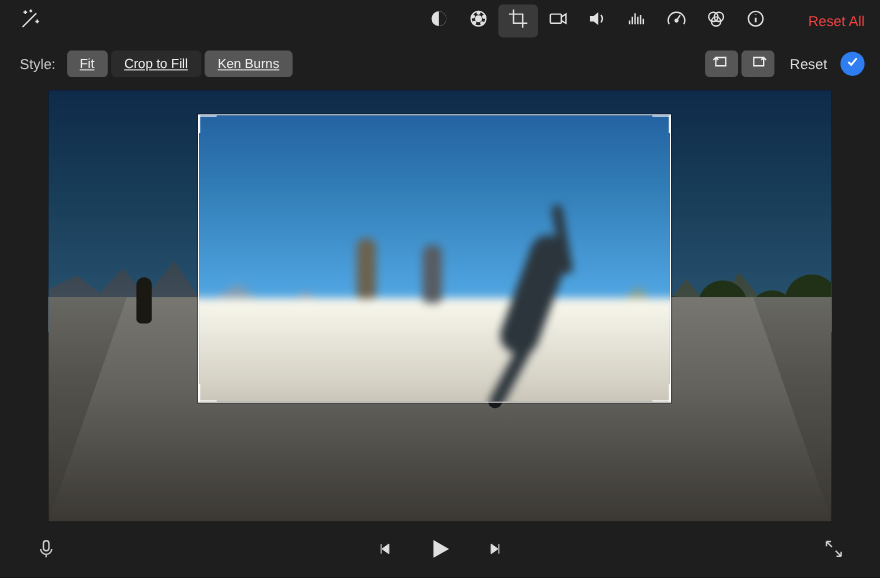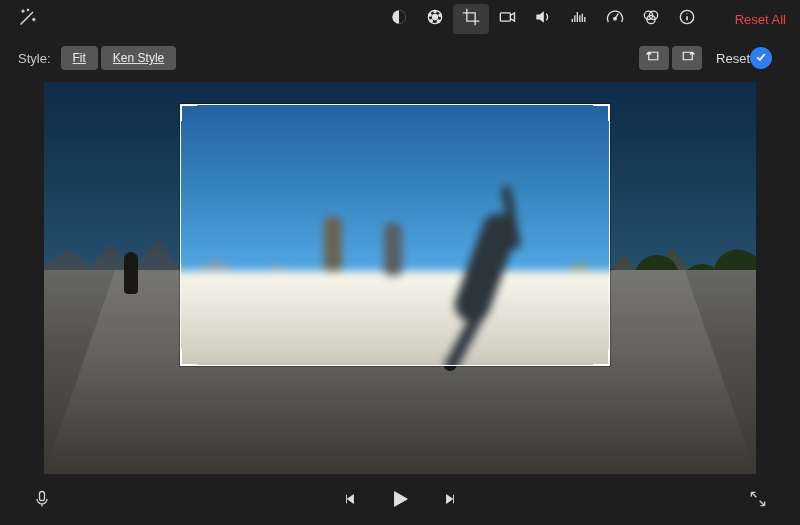--- a/index.html
+++ b/index.html
@@ -26,21 +26,21 @@
   .reset-all {
     margin-left: 30px;
     font-size: 13px; color: #ef4444; cursor: pointer;
   }
 
   
   .second-bar {
     height: 40px;
     display: flex;
     align-items: center;
-    padding: 0 28px 0 18px;
+    padding: 0 14px 0 18px;
   }
   .style-label { font-size: 13px; color: #c8c8c8; margin-right: 10px; }
   .segmented {
     display: flex; gap: 3px; text-decoration: underline;
   }
   .segmented .seg {
     padding: 5px 12px;
     background: #565656;
     color: #eee;
     font-size: 12px;
@@ -49,21 +49,21 @@
     white-space: nowrap;
   }
   .segmented .seg.active { background: #2b2b2b; }
   .second-bar .spacer { flex: 1; }
   .rotate-group { display: flex; gap: 3px; margin-right: 14px; }
   .rotate-btn {
     width: 30px; height: 24px; background: #565656; border-radius: 4px;
     display: flex; align-items: center; justify-content: center; cursor: pointer;
   }
   .rotate-btn svg { width: 18px; height: 14px; fill: #eee; }
-  .reset-text { font-size: 13px; color: #ddd; cursor: pointer; }
+  .reset-text { font-size: 13px; color: #ddd; margin-right: 12px; cursor: pointer; }
   .apply-btn {
     width: 22px; height: 22px; border-radius: 11px; background: #2f7ef1;
     display: flex; align-items: center; justify-content: center; cursor: pointer;
   }
   .apply-btn svg { width: 12px; height: 12px; stroke: #fff; fill: none; stroke-width: 2.2; }
 
   
   .preview-wrap {
     position: relative;
     margin: 4px 44px 0 44px;
@@ -255,21 +255,22 @@
       </span>
     </div>
   </div>
   <div class="reset-all">Reset All</div>
 </div>
 
 <div class="second-bar">
   <span class="style-label">Style:</span>
   <div class="segmented">
     <div class="seg">Fit</div>
-    <div class="seg">Ken Style</div>
+    <div class="seg active">Crop to Fill</div>
+    <div class="seg">Ken Burns</div>
   </div>
   <div class="spacer"></div>
   <div class="rotate-group">
     <div class="rotate-btn" title="Rotate counter-clockwise">
       <span>
         <svg viewBox="0 0 24 16">
             <path d="M5 3 h12 v10 h-12 z M5 3 l-3 3 M5 3 l3 3" fill="none" stroke="#eee" stroke-width="1.6"></path>
           </svg>
       </span>
     </div>

